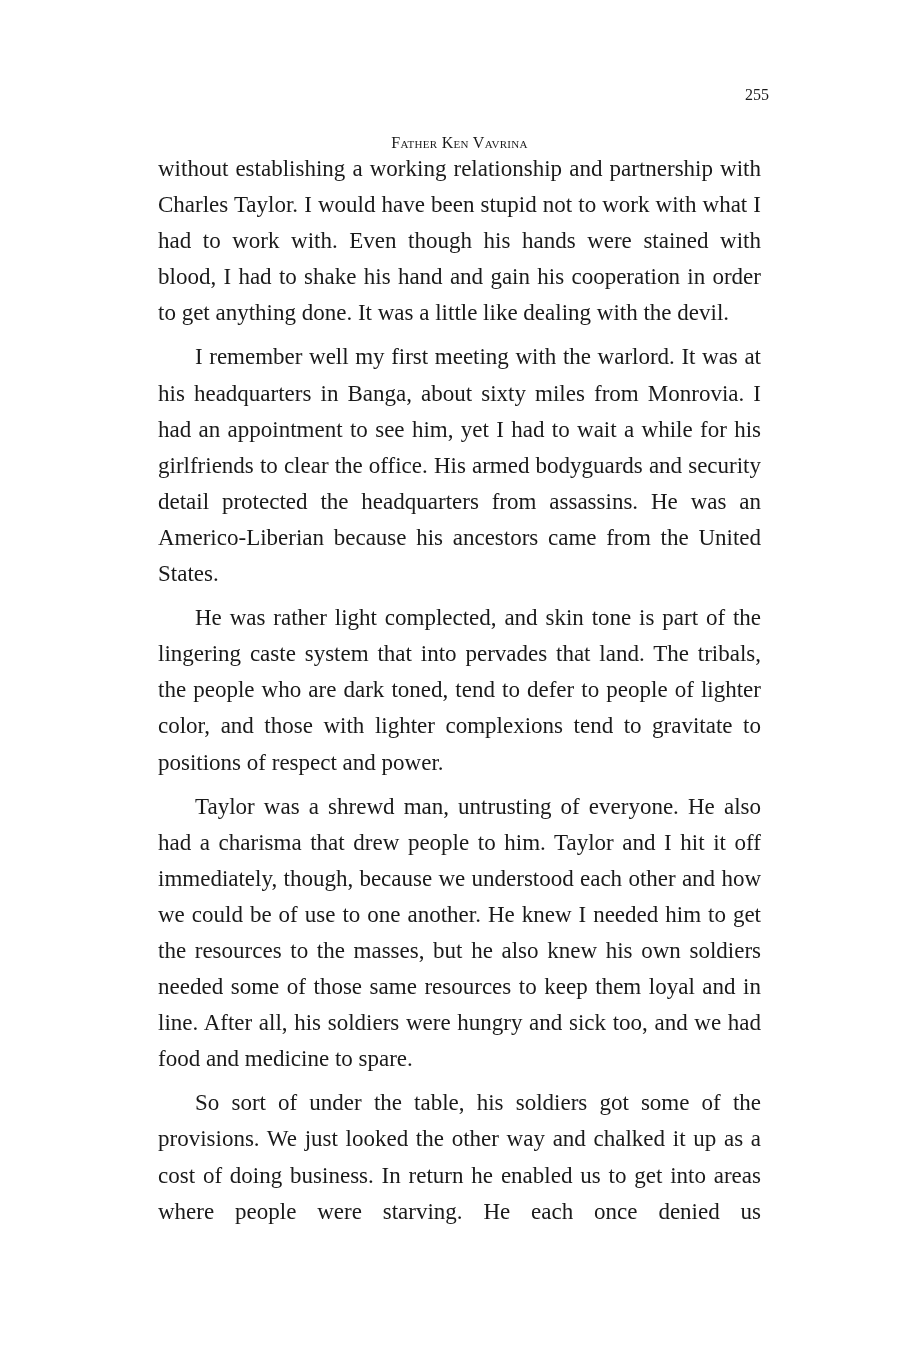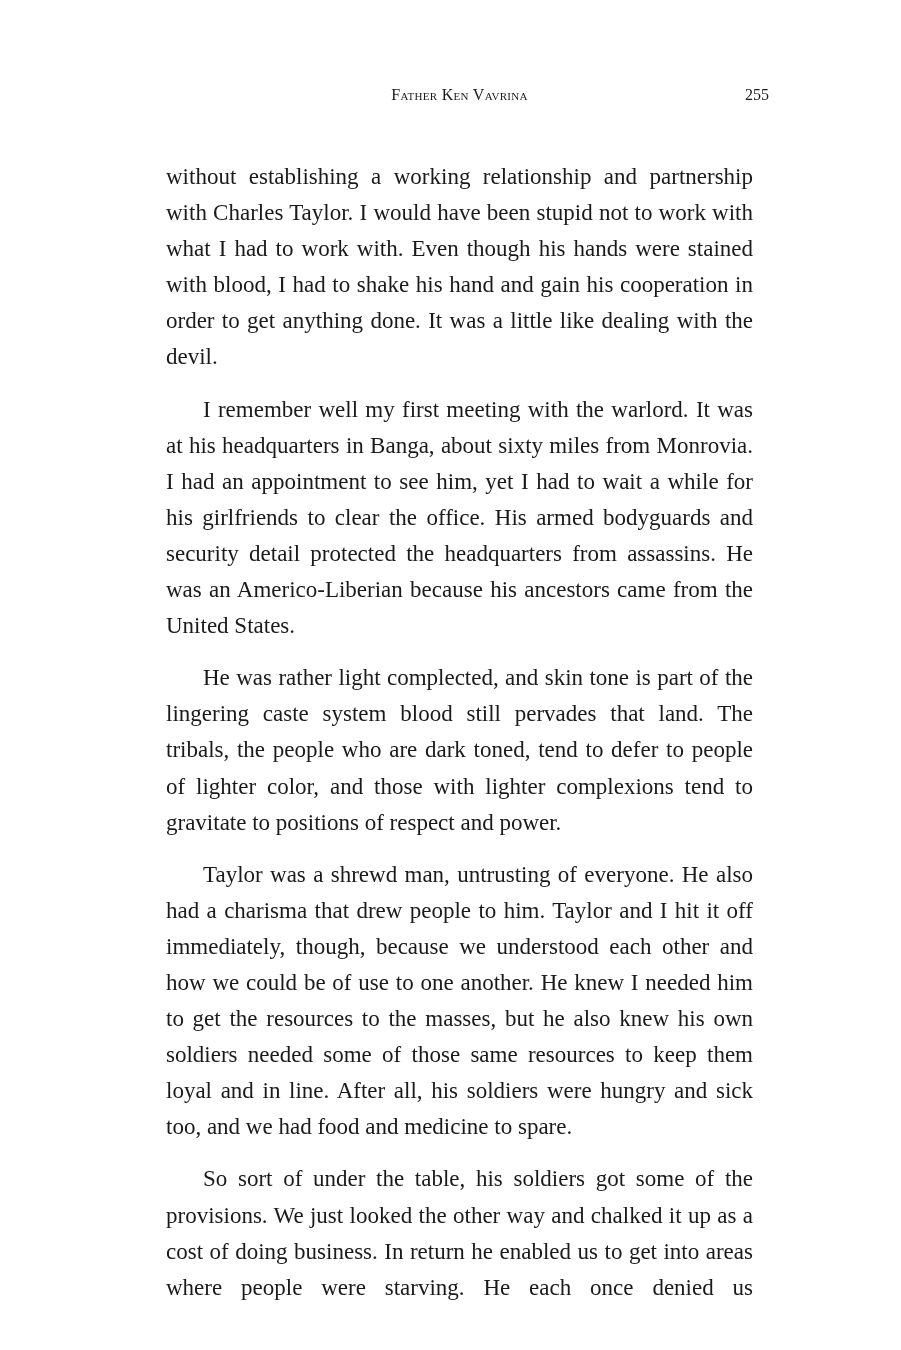--- a/index.html
+++ b/index.html
@@ -4,42 +4,42 @@
   <style>
     html, body { margin: 0; padding: 0; background: #ffffff; }
     body { width: 901px; height: 1350px; position: relative; overflow: hidden; }
     .page { position: absolute; left: 0; top: 0; width: 901px; height: 1350px; background: #fff; }
     .running-head {
       position: absolute; top: 86px; left: 150px; width: 619px; height: 24px;
       font-family: "Liberation Serif", "DejaVu Serif", serif; color: #1a1a1a;
     }
     .running-title {
       position: absolute; left: 0; width: 619px; text-align: center;
-      font-size: 16px; font-variant: small-caps; letter-spacing: 0.3px;
+      font-size: 16px; font-variant: small-caps; letter-spacing: 0.3px; margin-top: 48px;
     }
     .folio { position: absolute; right: 0; font-size: 16px; }
     .body-text {
       position: absolute; top: 143px; left: 150px; width: 619px;
       font-family: "Liberation Serif", "DejaVu Serif", serif;
       font-size: 23px; line-height: 36.1px; color: #1a1a1a;
       text-align: justify; hyphens: none;
     }
-    .body-text p { margin: 16px; }
+    .body-text p { margin: 8px; }
     .body-text p.indent { text-indent: 37px; }
     .body-text p.last-open { text-align-last: justify; }
   </style>
 </head>
 <body>
 
 <div class="page">
   <div class="running-head">
     <span class="running-title">Father Ken Vavrina</span>
     <span class="folio">255</span>
   </div>
 
   <div class="body-text">
     <p>without establishing a working relationship and partnership with Charles Taylor. I would have been stupid not to work with what I had to work with. Even though his hands were stained with blood, I had to shake his hand and gain his cooperation in order to get anything done. It was a little like dealing with the devil.</p>
     <p class="indent">I remember well my first meeting with the warlord. It was at his headquarters in Banga, about sixty miles from Monrovia. I had an appointment to see him, yet I had to wait a while for his girlfriends to clear the office. His armed bodyguards and security detail protected the headquarters from assassins. He was an Americo-Liberian because his ancestors came from the United States.</p>
-    <p class="indent">He was rather light complected, and skin tone is part of the lingering caste system blood still pervades that land. The tribals, the people who are dark toned, tend to defer to people of lighter color, and those with lighter complexions tend to gravitate to positions of respect and power.</p>
+    <p class="indent">He was rather light complected, and skin tone is part of the lingering caste system that into pervades that land. The tribals, the people who are dark toned, tend to defer to people of lighter color, and those with lighter complexions tend to gravitate to positions of respect and power.</p>
     <p class="indent">Taylor was a shrewd man, untrusting of everyone. He also had a charisma that drew people to him. Taylor and I hit it off immediately, though, because we understood each other and how we could be of use to one another. He knew I needed him to get the resources to the masses, but he also knew his own soldiers needed some of those same resources to keep them loyal and in line. After all, his soldiers were hungry and sick too, and we had food and medicine to spare.</p>
     <p class="indent last-open">So sort of under the table, his soldiers got some of the provisions. We just looked the other way and chalked it up as a cost of doing business. In return he enabled us to get into areas where people were starving. He each once denied us</p>
   </div>
 </div>
 
 </body></html>

